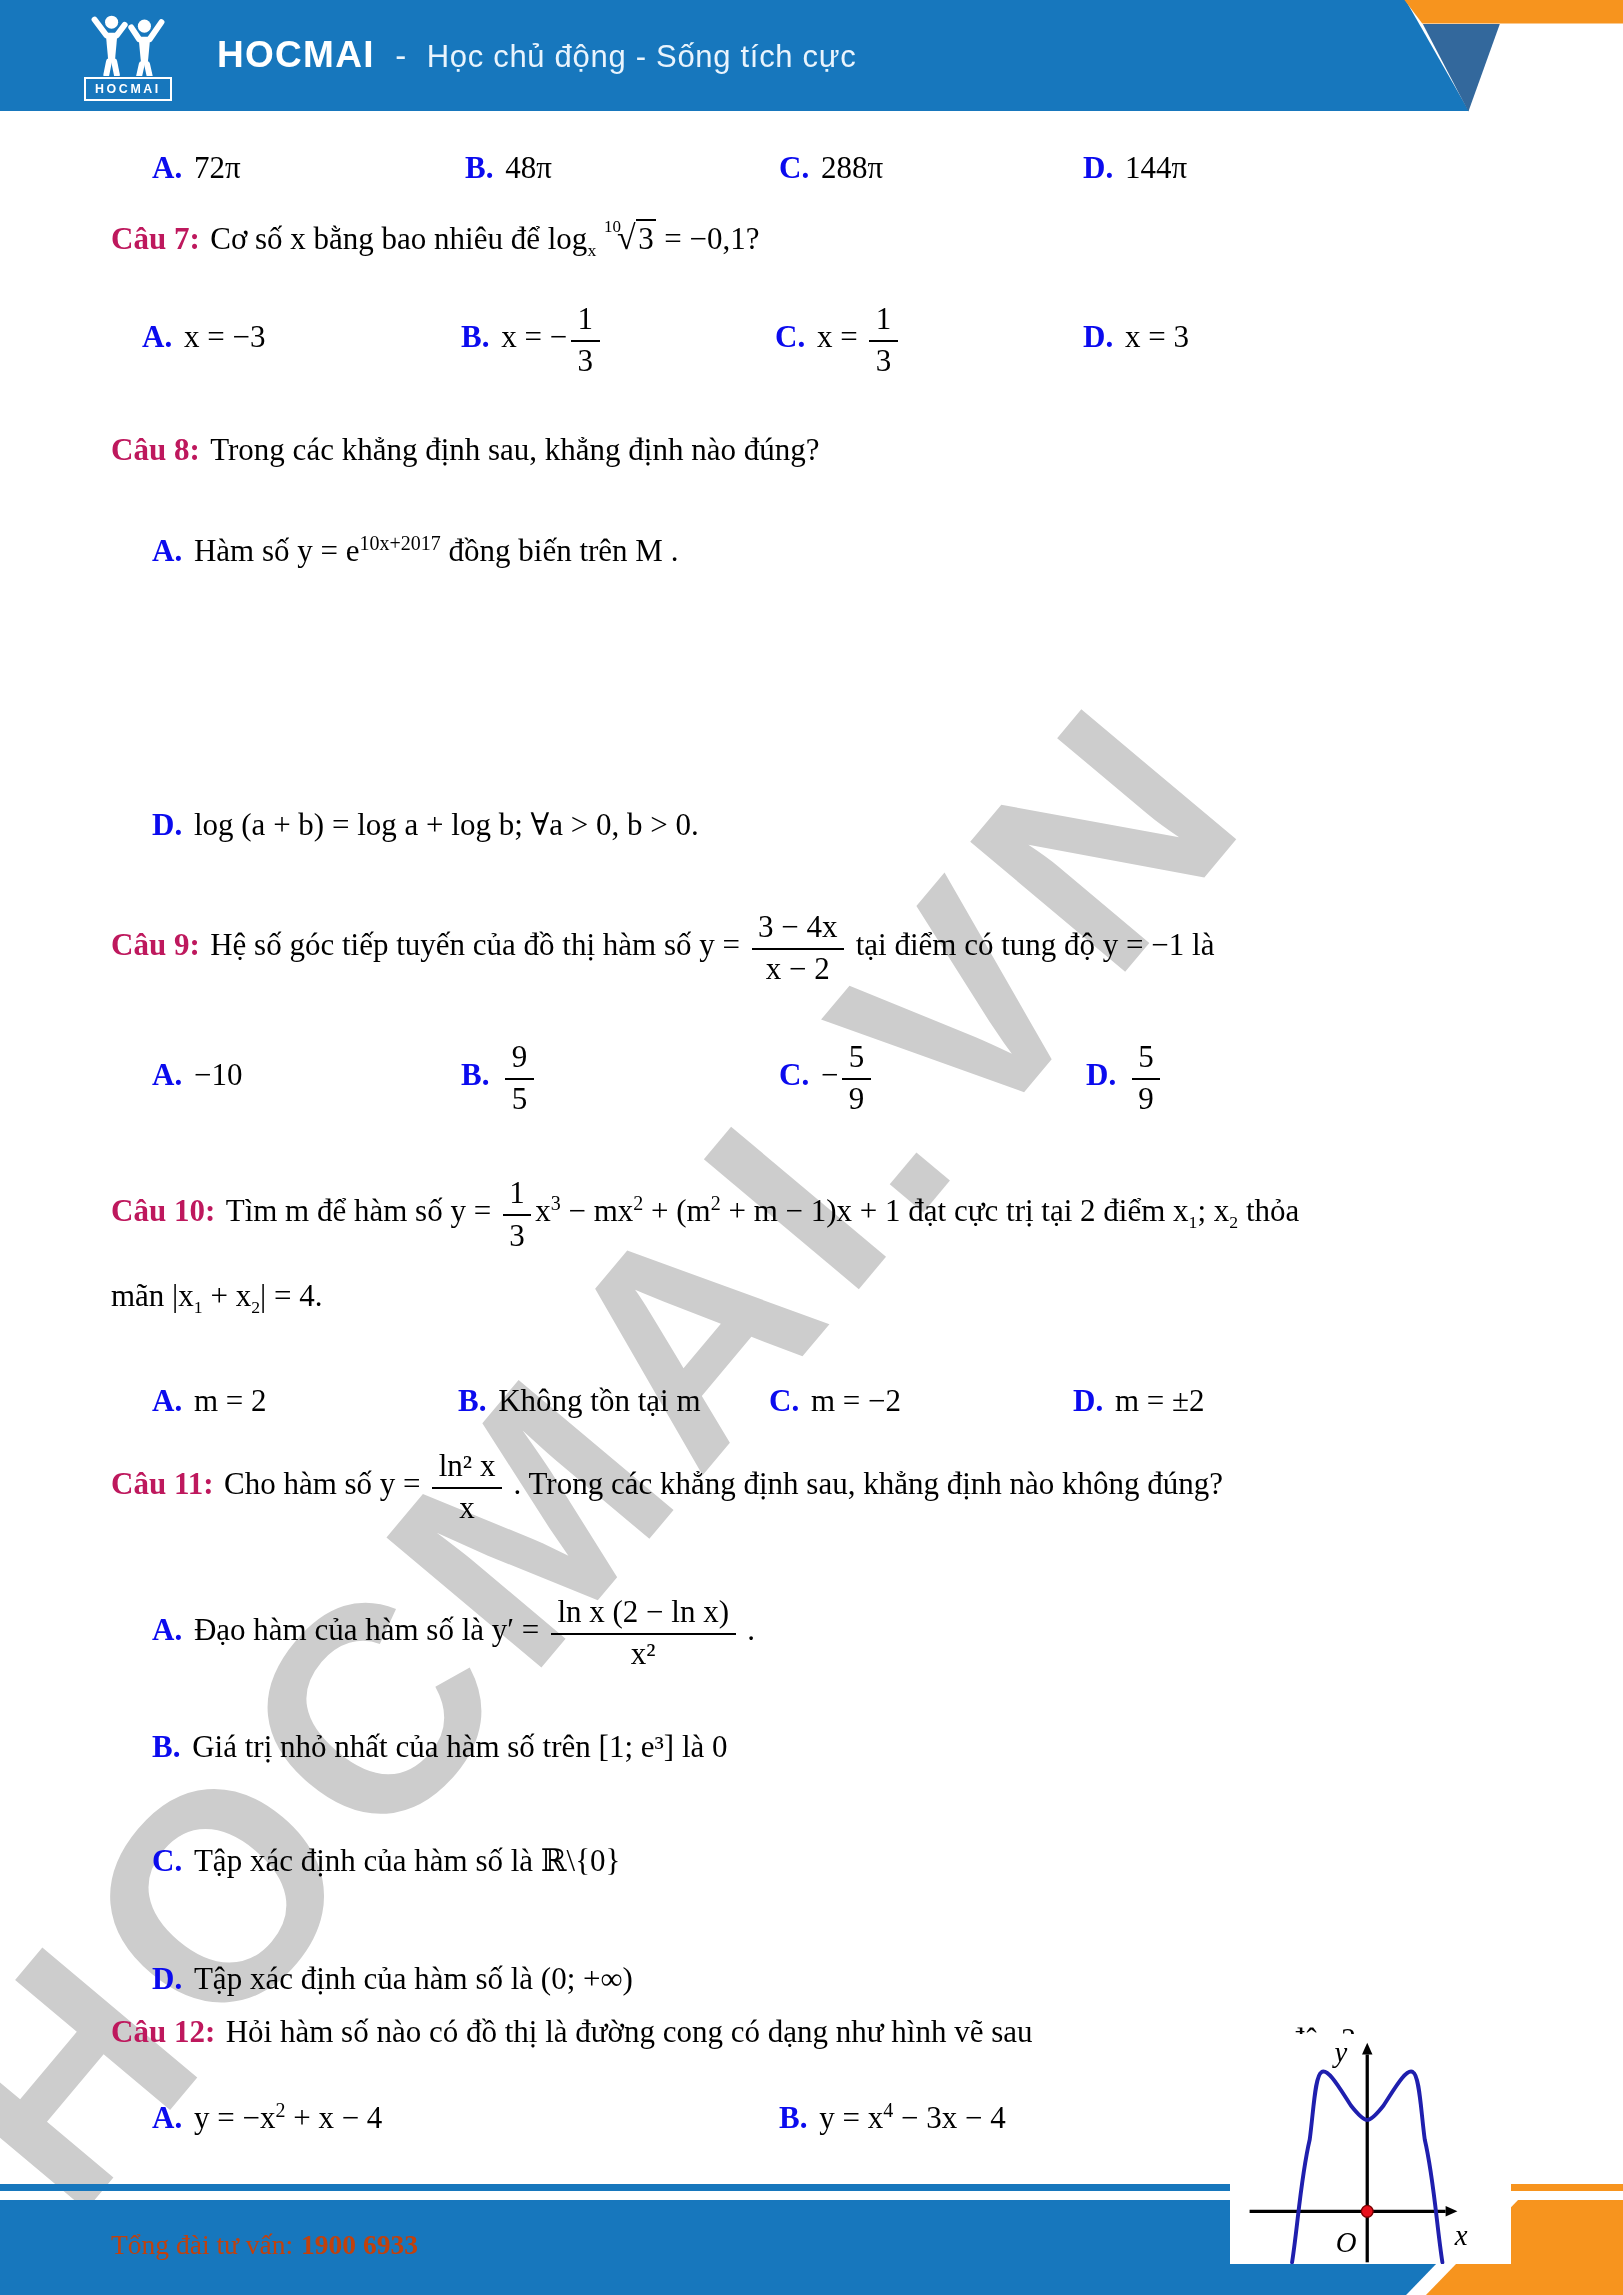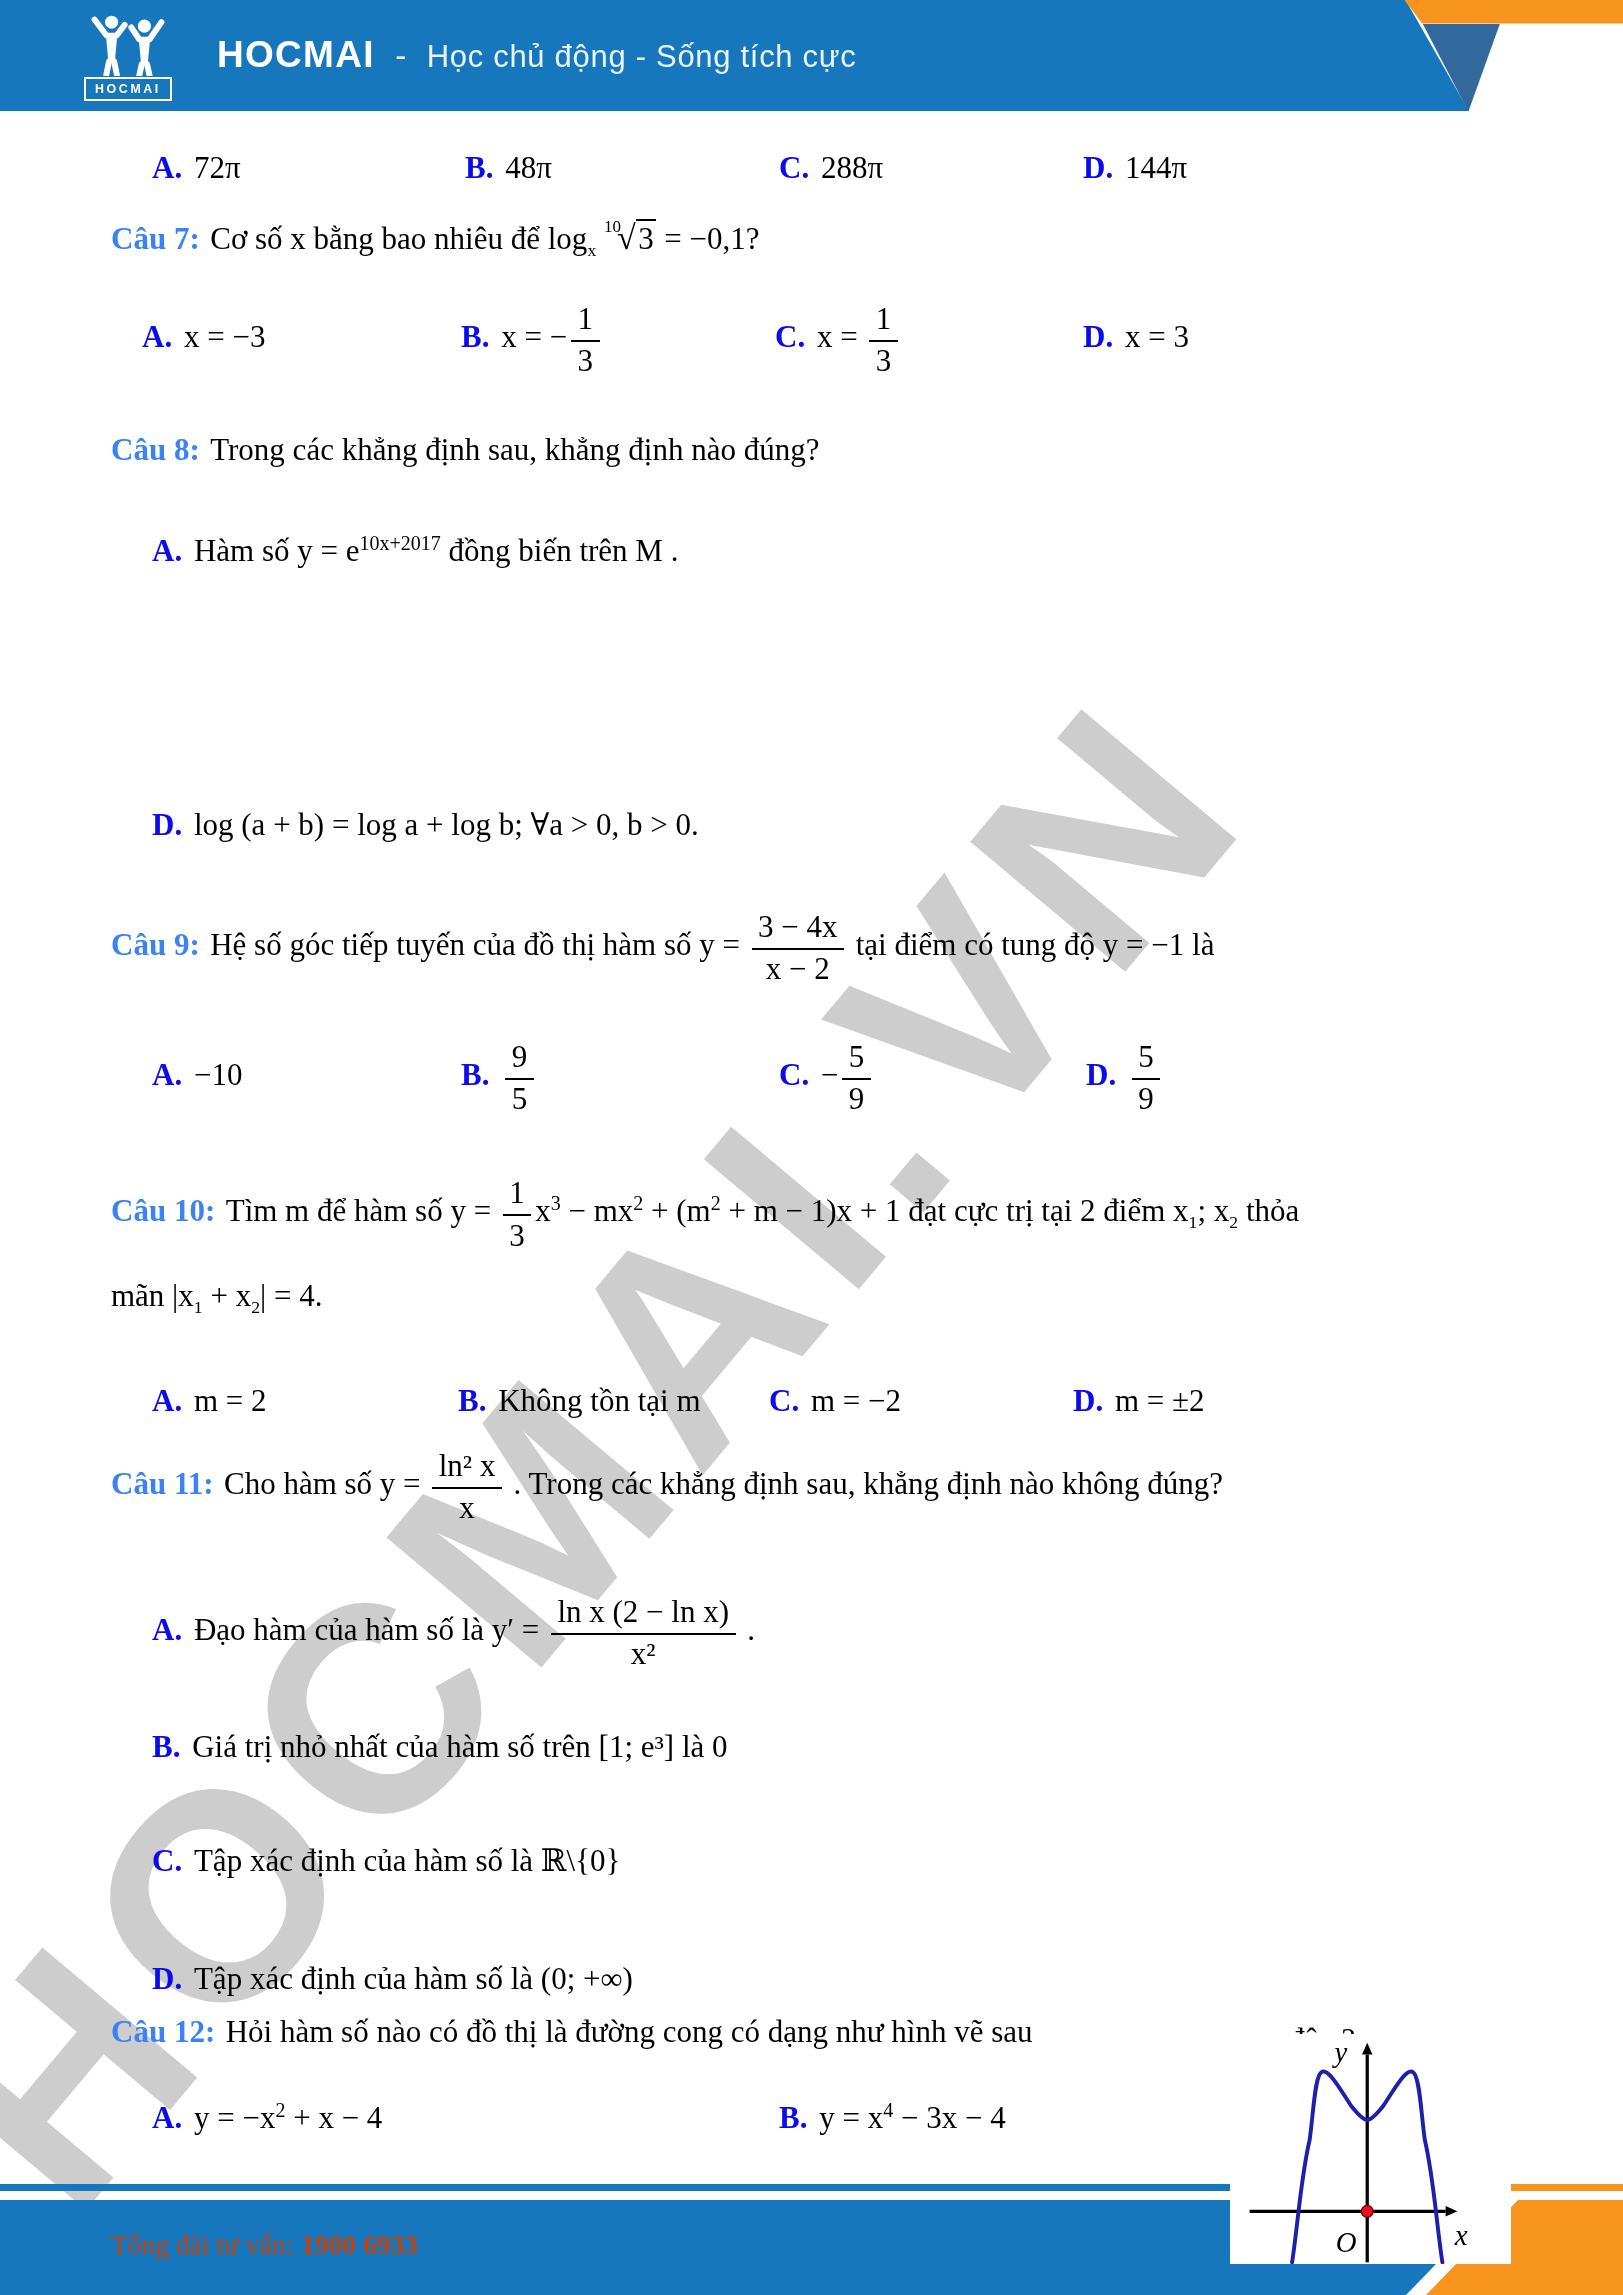--- a/index.html
+++ b/index.html
@@ -37,21 +37,21 @@
             clip-path:polygon(0 0,100% 0,93.8% 100%,0 100%);}
   .ftr-orange{position:absolute;left:1425px;top:2200px;width:198px;height:96px;background:#f7941e;
             clip-path:polygon(47% 0,100% 0,100% 100%,0 100%);}
   .ftr-text{position:absolute;left:111px;top:2229px;white-space:nowrap;color:#c2410c;
             font-family:Liberation Serif, serif;font-size:27.5px;}
   .ftr-text b{font-weight:bold;margin-left:7.9px;}
   
   .qline,.opt{position:absolute;white-space:nowrap;z-index:2;}
   .qline{left:111px;line-height:46px;}
   .mline{line-height:92px;}
-  .qlabel{color:#3b82f6;font-weight:bold;margin-right:10.5px;}
+  .qlabel{color:#be185d;font-weight:bold;margin-right:10.5px;}
   .letter{color:#0b0bee;font-weight:bold;margin-right:11.8px;}
   .opt{line-height:46px;}
   .opt.mfr{line-height:92px;}
   sup{font-size:20px;}
   sub{font-size:17.7px;}
   .frac{display:inline-block;vertical-align:middle;text-align:center;line-height:1.12;
         margin:0 3.9px;}
   .frac .num{display:block;padding:1.3px 6.5px 3.3px;border-bottom:2.6px solid #000;}
   .frac .den{display:block;padding-top:2.6px;}
   .root .ridx{font-size:17px;vertical-align:17px;margin-right:-3.9px;}

